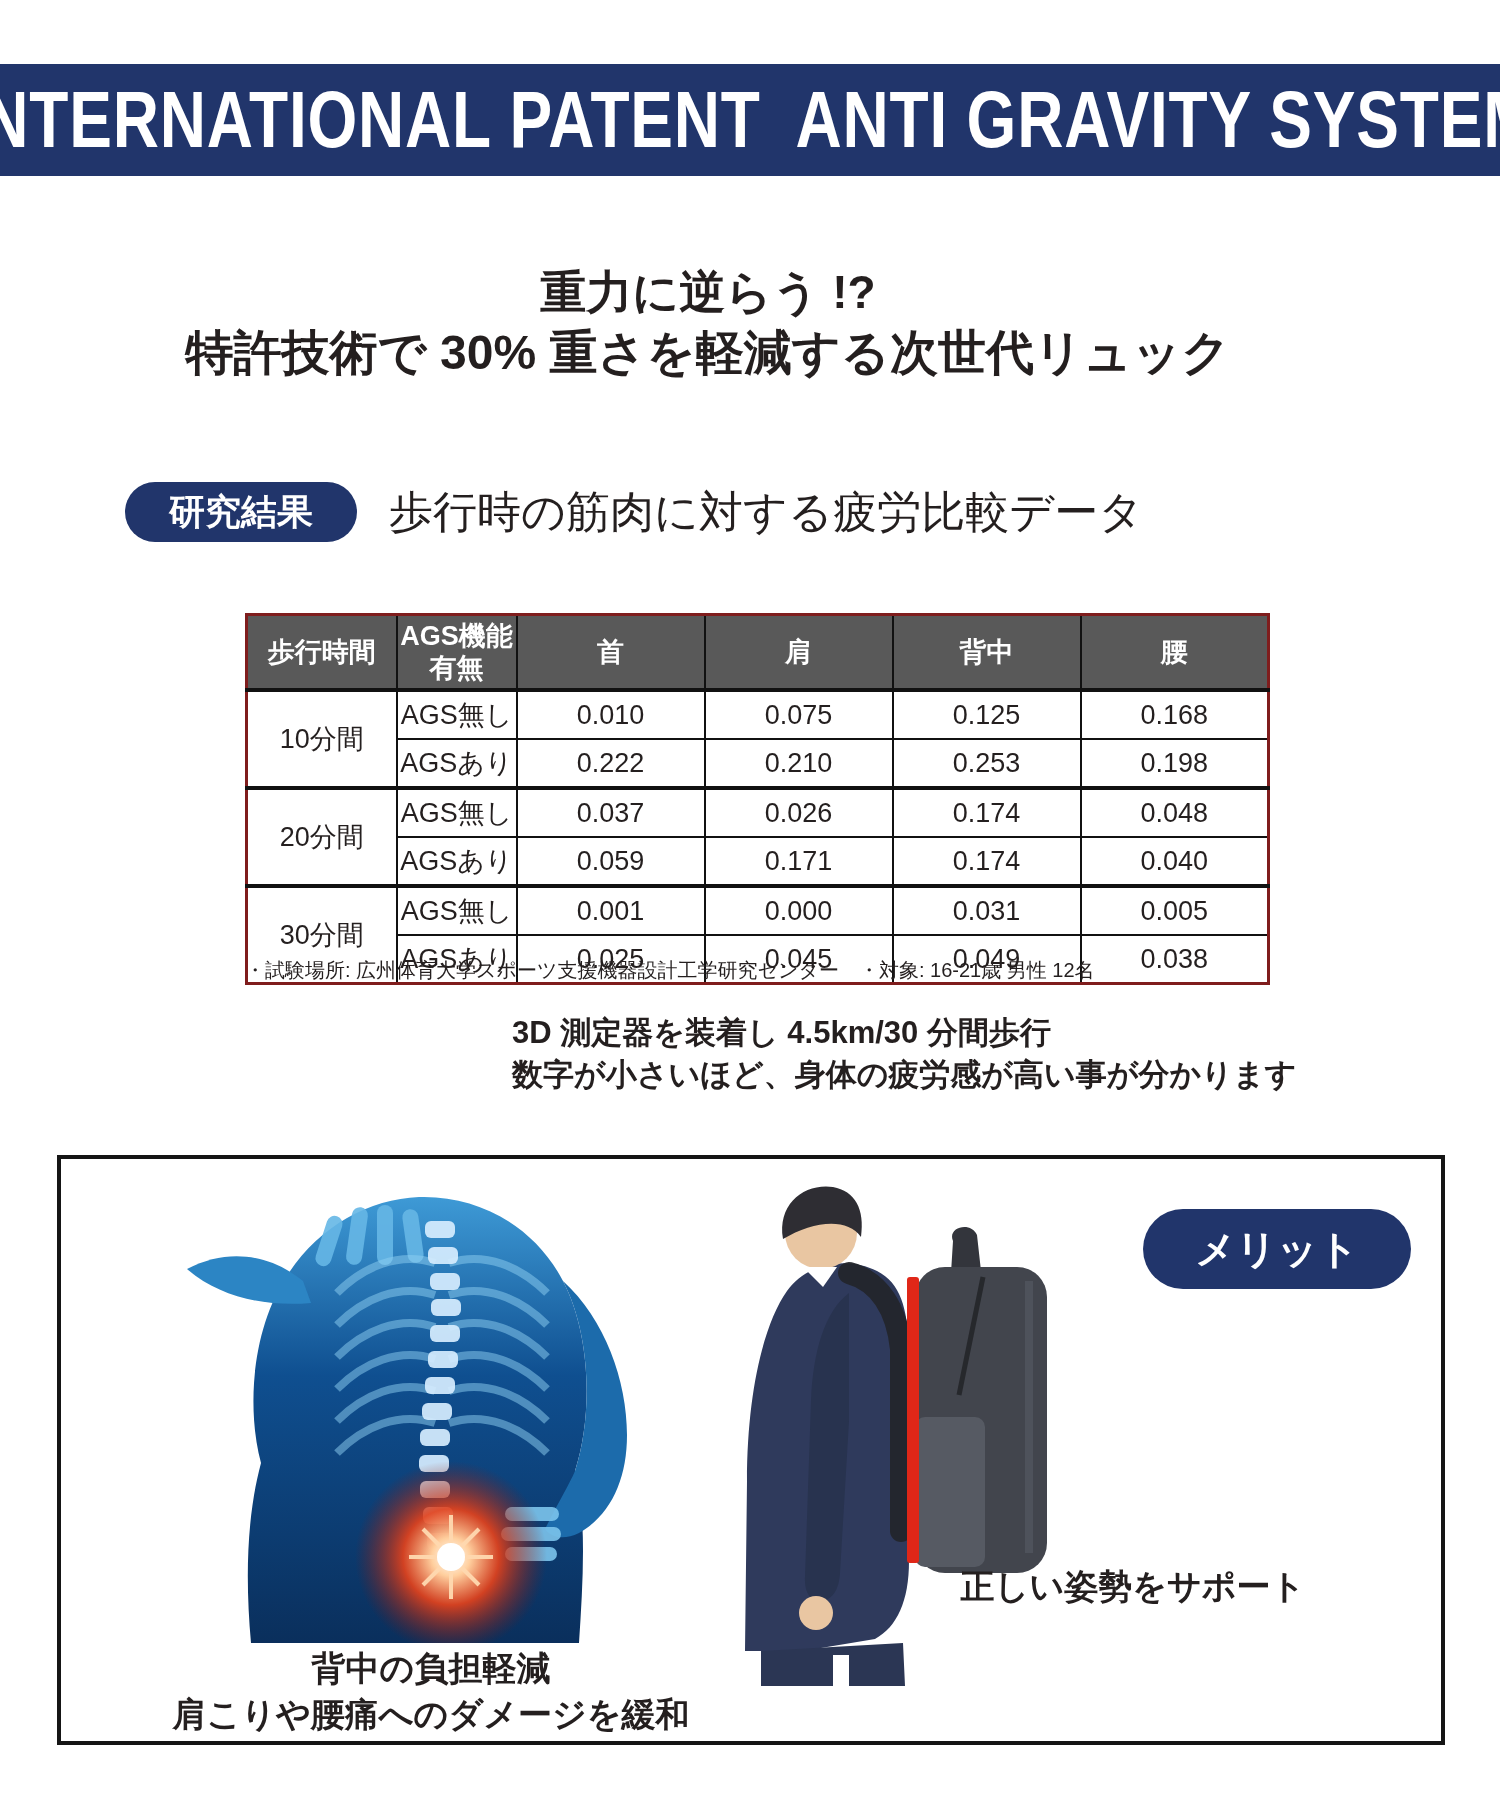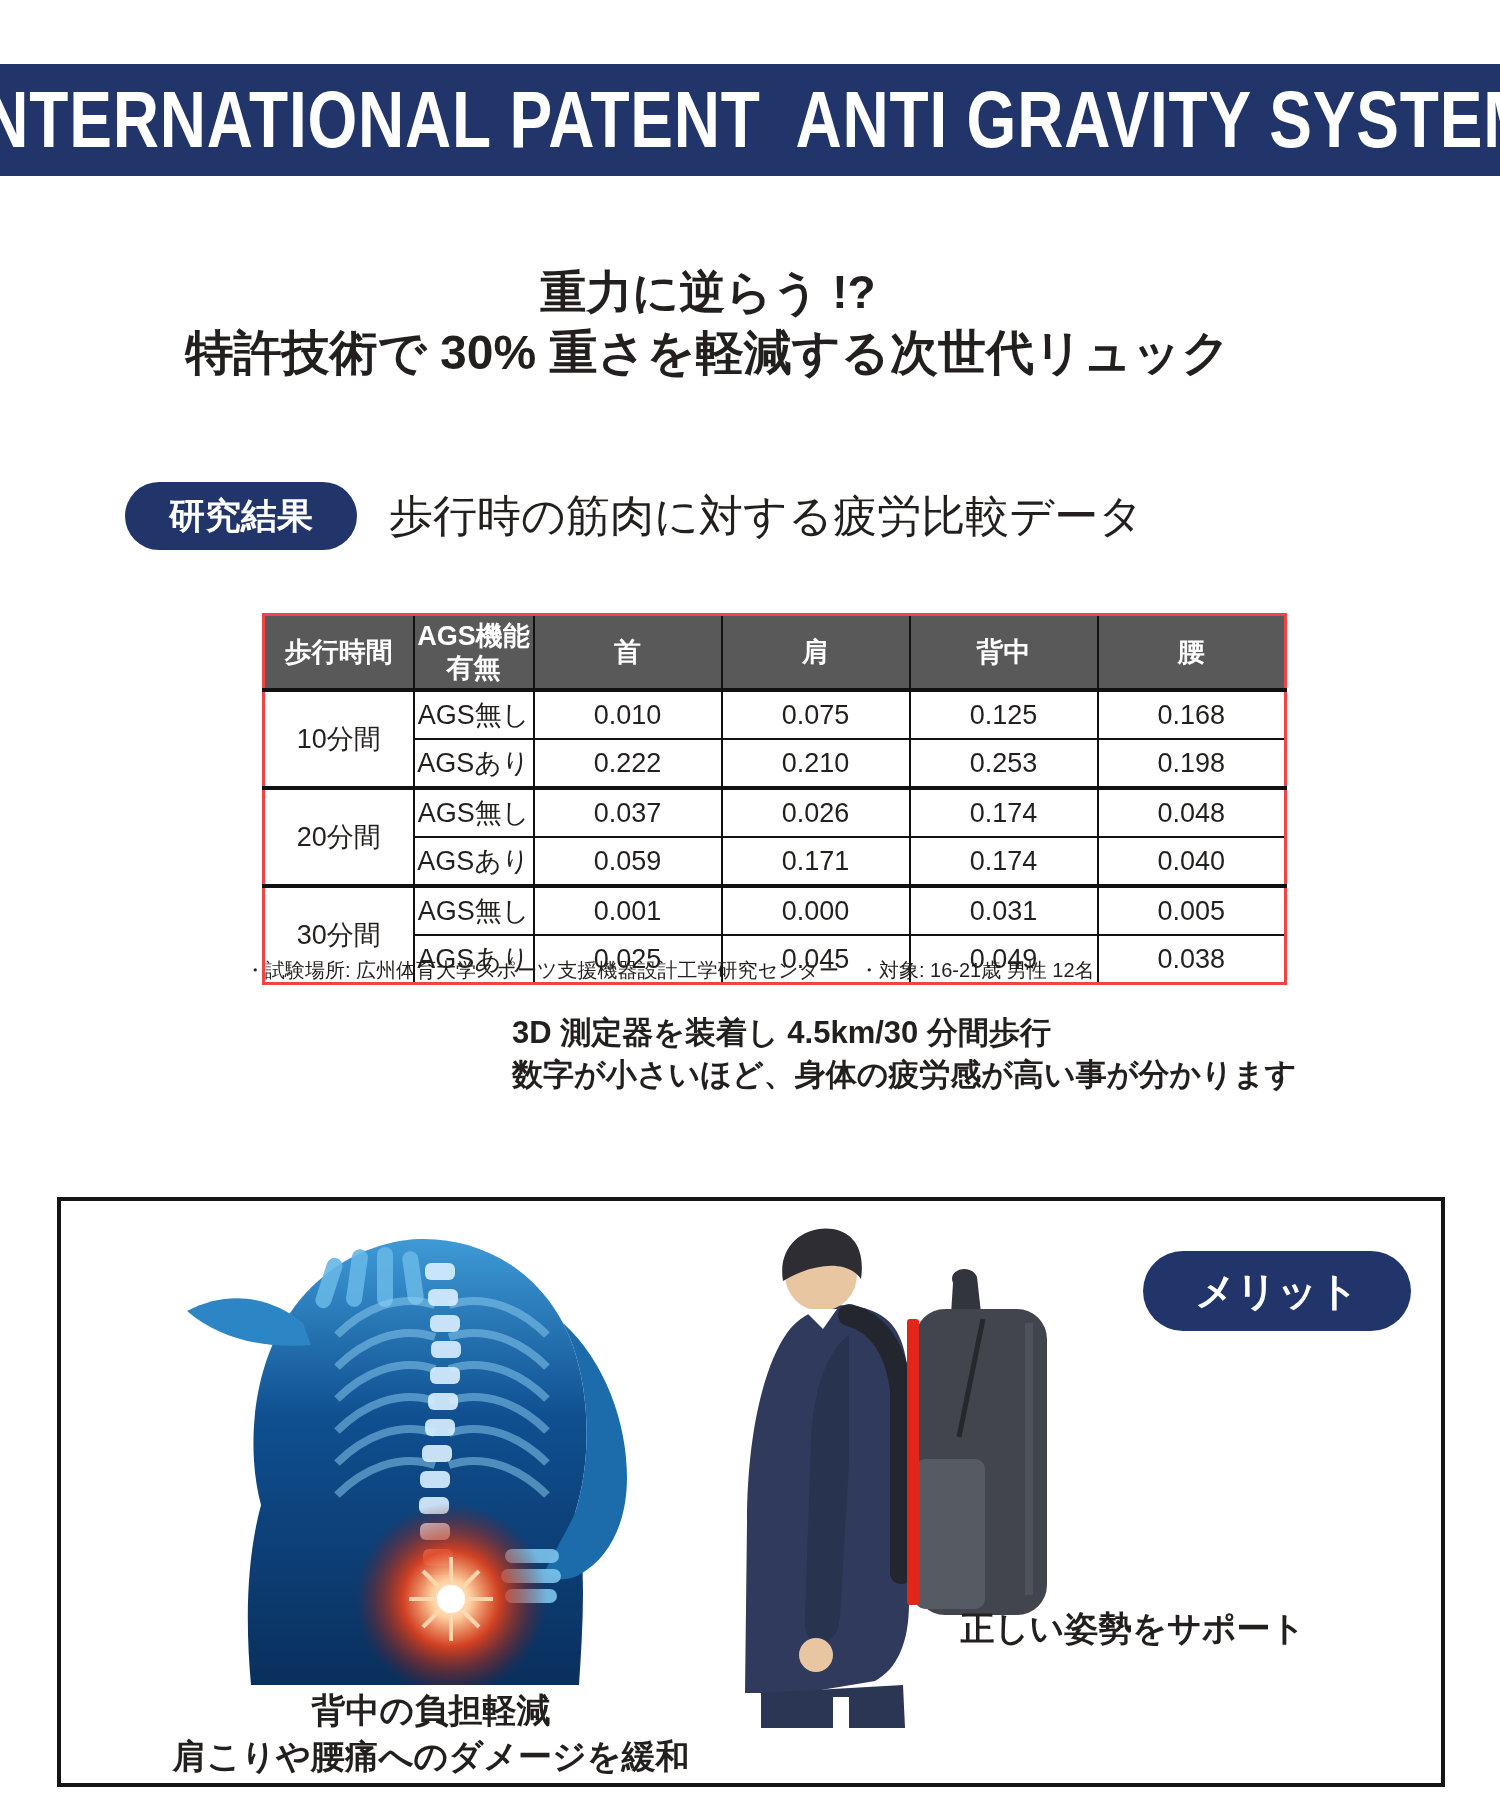--- a/index.html
+++ b/index.html
@@ -14,39 +14,39 @@
                transform:scaleX(0.80);transform-origin:center;letter-spacing:1px;}
 
   
   .headline{position:absolute;left:0;top:262px;width:1416px;text-align:center;font-weight:bold;}
   .headline .l1{font-size:46px;line-height:60px;}
   .headline .l2{font-size:48px;line-height:62px;}
 
   
   .research-row{position:absolute;left:125px;top:482px;display:flex;align-items:center;gap:32px;}
   .pill{background:#21356b;color:#fff;font-weight:bold;display:flex;align-items:center;justify-content:center;}
-  .research-badge{width:232px;height:68px;border-radius:36px;font-size:36px;}
+  .research-badge{width:232px;height:60px;border-radius:36px;font-size:36px;}
   .research-subtitle{font-size:44px;font-weight:normal;}
 
   
-  .data-table{position:absolute;left:262px;top:613px;border-collapse:collapse;table-layout:fixed;border:3px solid #ef4444;}
+  .data-table{position:absolute;left:245px;top:613px;border-collapse:collapse;table-layout:fixed;border:3px solid #7f1d1d;}
   .data-table th{background:#595959;color:#fff;font-size:27px;font-weight:bold;height:70px;
                  border:2px solid #111;border-bottom:3px solid #111;text-align:center;vertical-align:middle;}
   .data-table td{font-size:27px;height:44px;border:2px solid #111;text-align:center;vertical-align:middle;background:#fff;}
   .data-table .prewrap{white-space:pre-line;line-height:32px;}
   .data-table tr.group-start td{border-top:4px solid #111;}
   .col-time{width:150px;}.col-ags{width:120px;}.col-v{width:188px;}
   .time-cell{font-size:29px;margin-left:21px;}
 
   .footnote{position:absolute;left:245px;top:957px;width:932px;text-align:left;font-size:20px;}
 
   .notes{position:absolute;left:512px;top:1012px;font-size:31px;font-weight:bold;line-height:42px;}
 
   
-  .merit-box{position:absolute;left:57px;top:1197px;width:1380px;height:582px;border:4px solid #151515;background:#fff;text-decoration:underline;}
+  .merit-box{position:absolute;left:57px;top:1155px;width:1380px;height:582px;border:4px solid #151515;background:#fff;text-decoration:underline;}
   .xray{position:absolute;left:92px;top:26px;}
   .man{position:absolute;left:592px;top:22px;}
   .merit-pill{position:absolute;left:1082px;top:50px;width:268px;height:80px;border-radius:40px;font-size:40px;}
   .caption{position:absolute;text-align:center;font-size:34px;font-weight:bold;line-height:46px;}
   .caption-left{left:40px;top:486px;width:660px;}
   .caption-right{left:762px;top:404px;width:620px;}
 </style>
 </head>
 <body>
 

